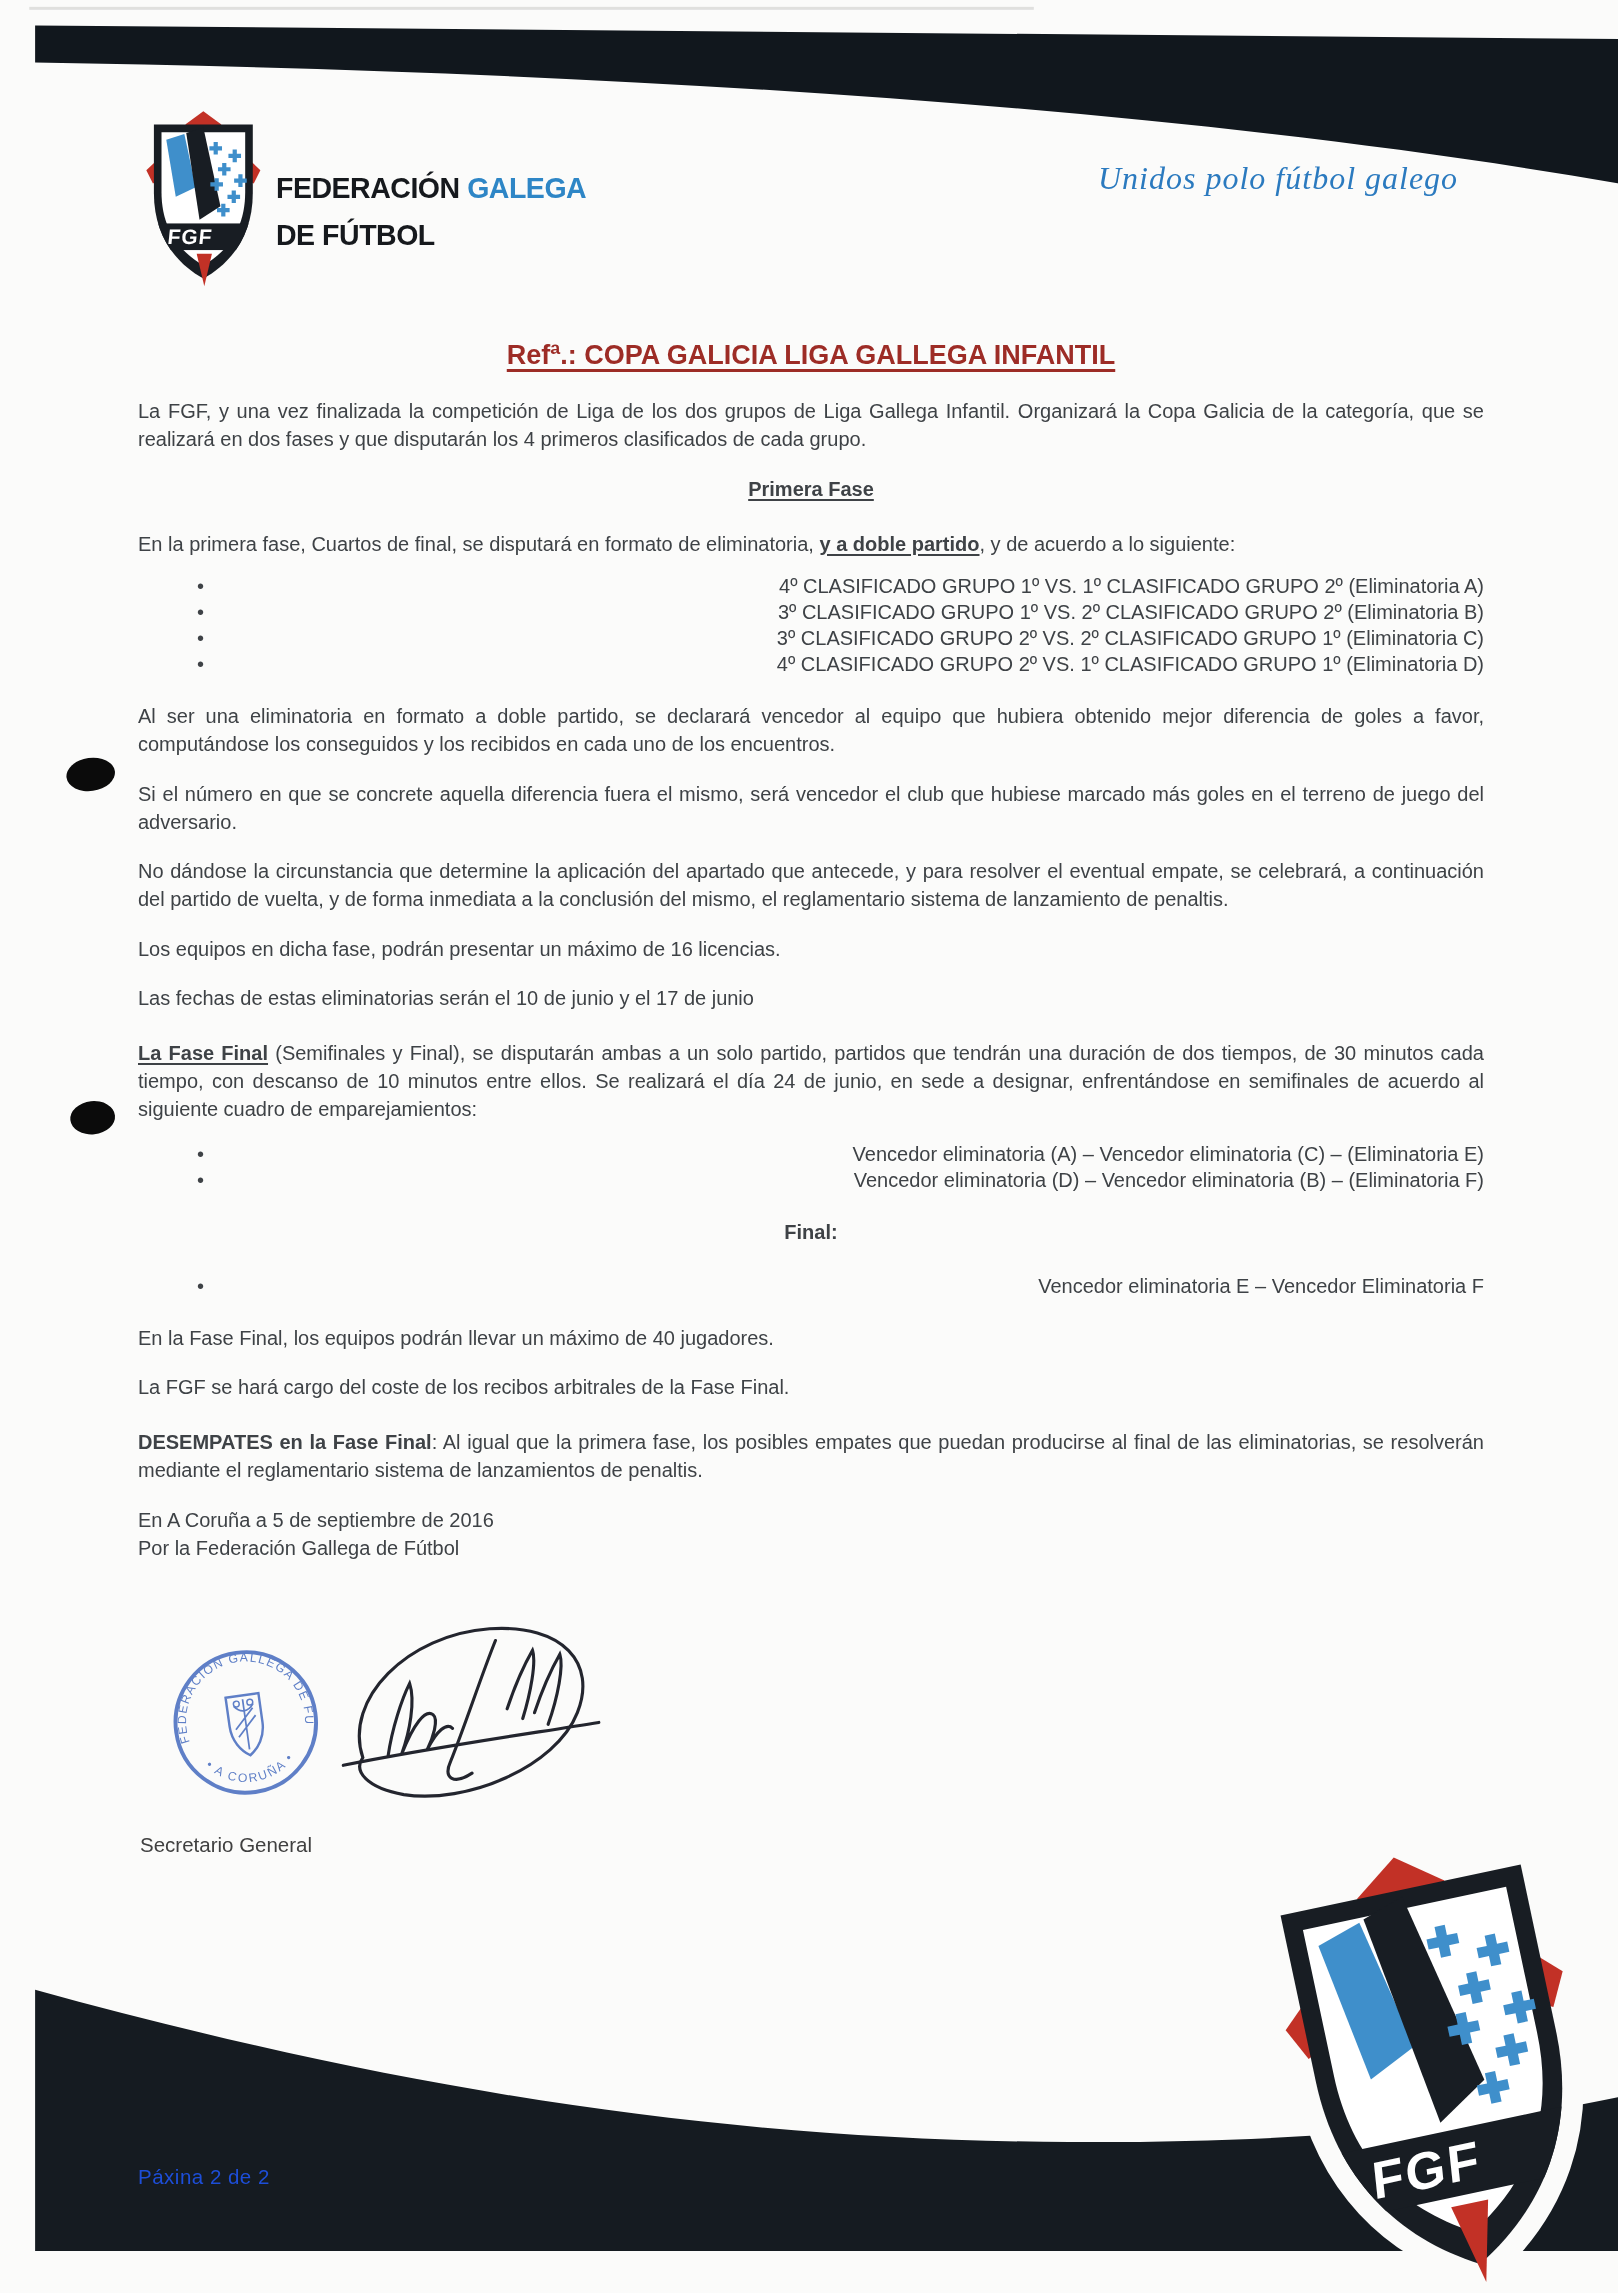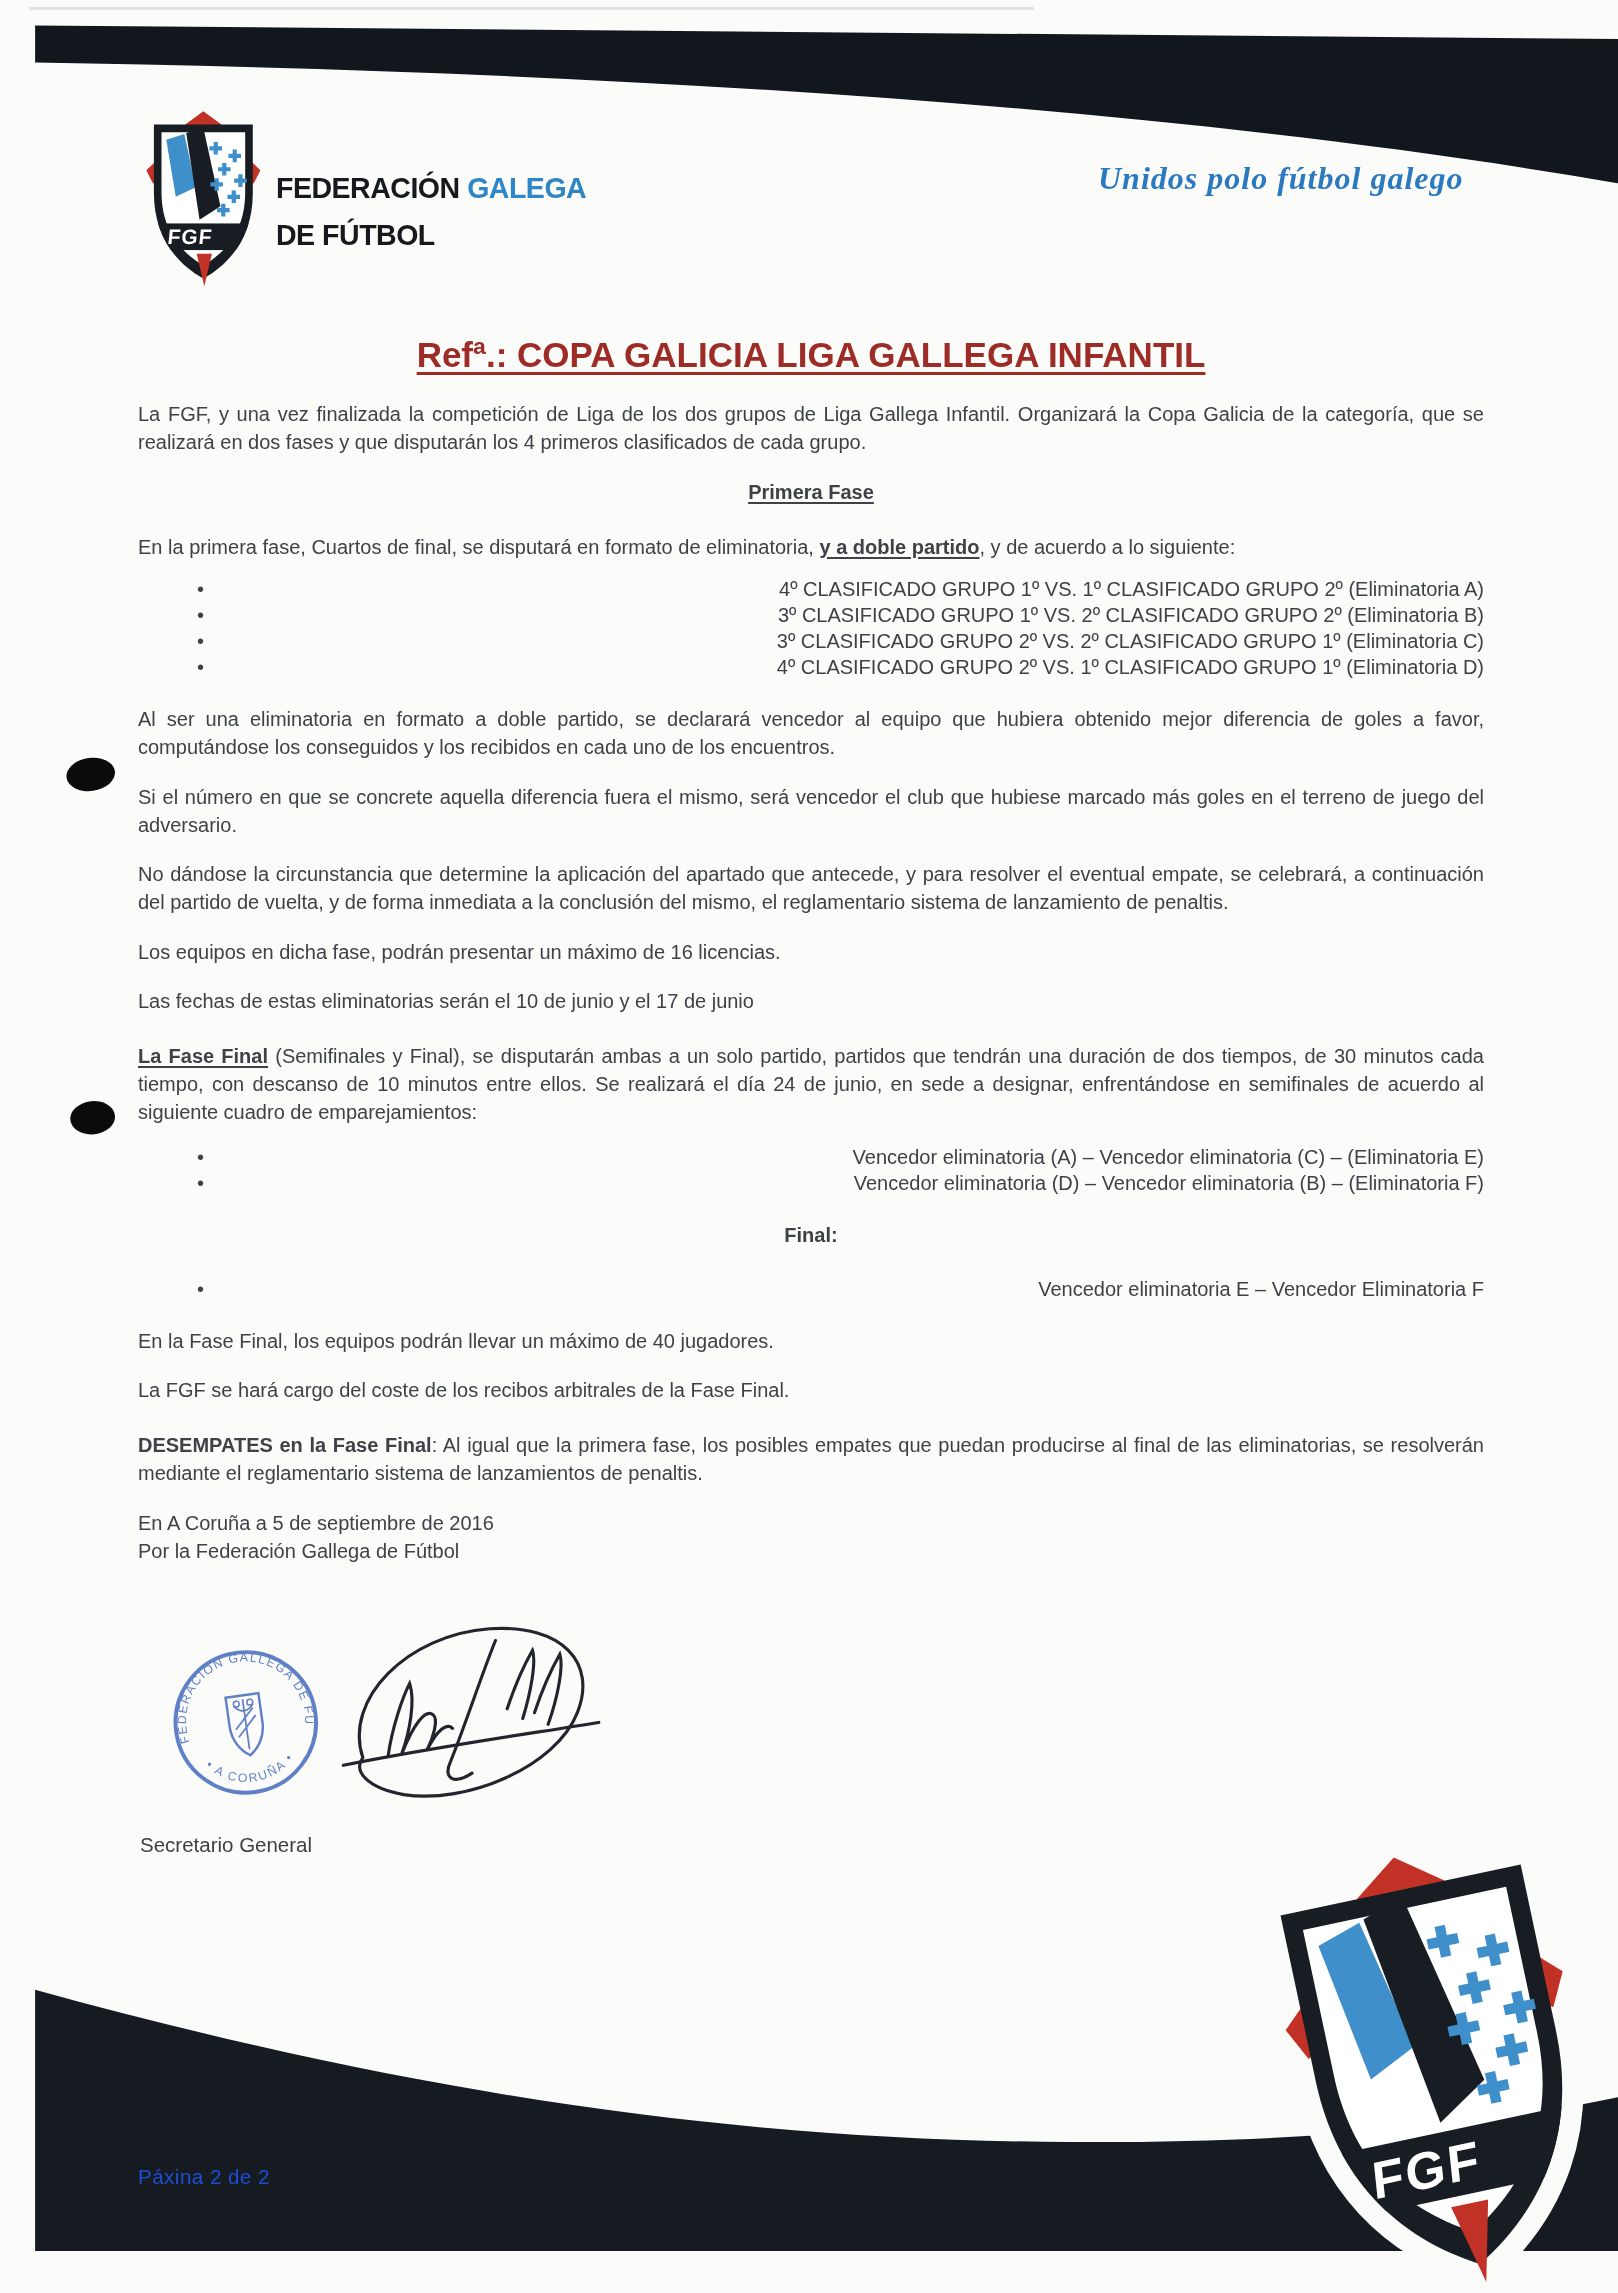--- a/index.html
+++ b/index.html
@@ -9,27 +9,27 @@
     font-family:"Liberation Sans", sans-serif;
     -webkit-font-smoothing:antialiased;
   }
   #bg-art{position:absolute;inset:0;z-index:0;}
   
   .brand-text{position:absolute;left:276px;top:164px;z-index:2;color:#16191d;
     font-weight:bold;font-size:30px;line-height:47px;letter-spacing:-0.5px;
     transform:scaleX(.95);transform-origin:left top;white-space:nowrap;}
   .brand-text .blue{color:#2e86c6;}
   .slogan{position:absolute;left:1098px;top:160px;z-index:2;
-    font-family:"Liberation Serif", serif;font-style:italic;font-weight:700;
+    font-family:"Liberation Serif", serif;font-style:italic;font-weight:400;
     font-size:32px;color:#2b7abf;letter-spacing:1px;white-space:nowrap;}
   
   .doc{position:absolute;left:138px;top:341px;width:1346px;z-index:2;
     color:#3e4246;font-size:20px;line-height:28px;}
   .doc-title{text-align:center;margin:0 0 26px 0;}
-  .doc-title-text{color:#9d2c26;font-weight:bold;font-size:35px;
+  .doc-title-text{color:#9d2c26;font-weight:bold;font-size:27px;
     text-decoration:underline;text-decoration-thickness:2.9px;text-underline-offset:4.9px;}
   .para{margin:0 0 21.5px 0;text-align:justify;}
   .heading{margin:0 0 27px 0;text-align:center;}
   .b{font-weight:bold;}
   .u{text-decoration:underline;text-underline-offset:2.9px;}
   ul.bullets{list-style:none;margin:0 0 25px 0;padding:0;text-align:right;}
   ul.bullets li{position:relative;padding-left:96px;line-height:26px;}
   ul.bullets li::before{content:"\2022";position:absolute;left:59px;top:0;}
   .secretary{position:absolute;left:140px;top:1833px;z-index:2;
     font-size:20.5px;color:#404040;}

